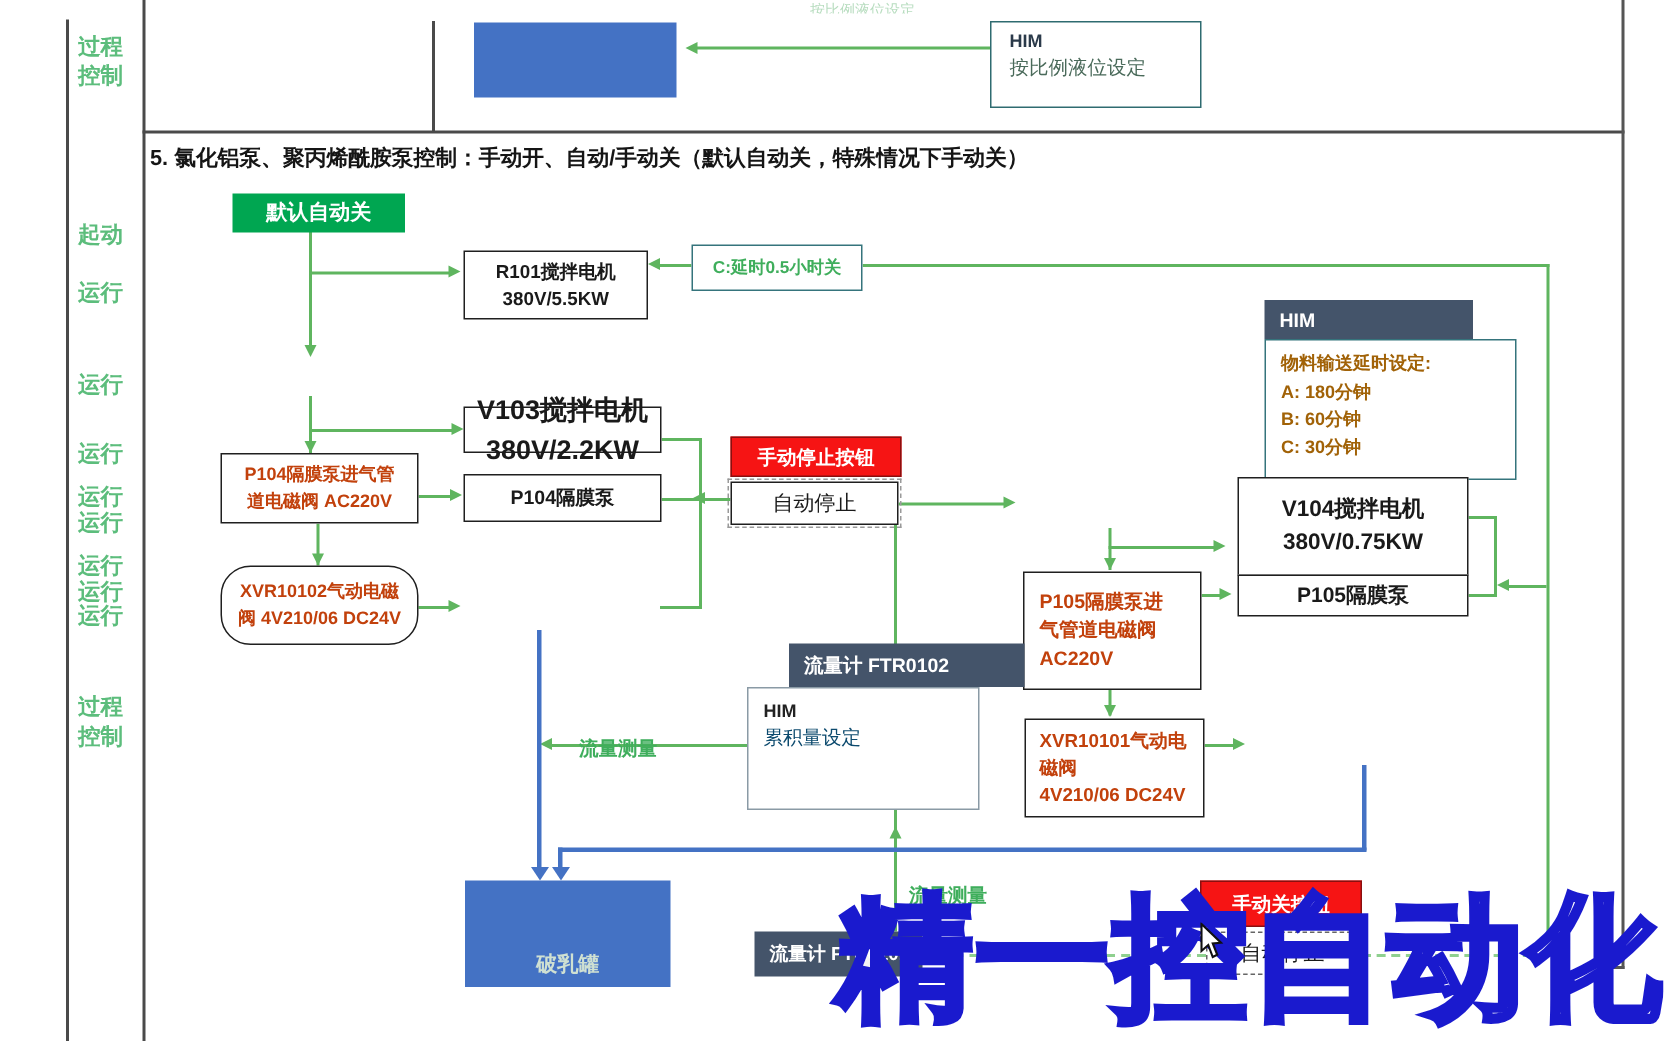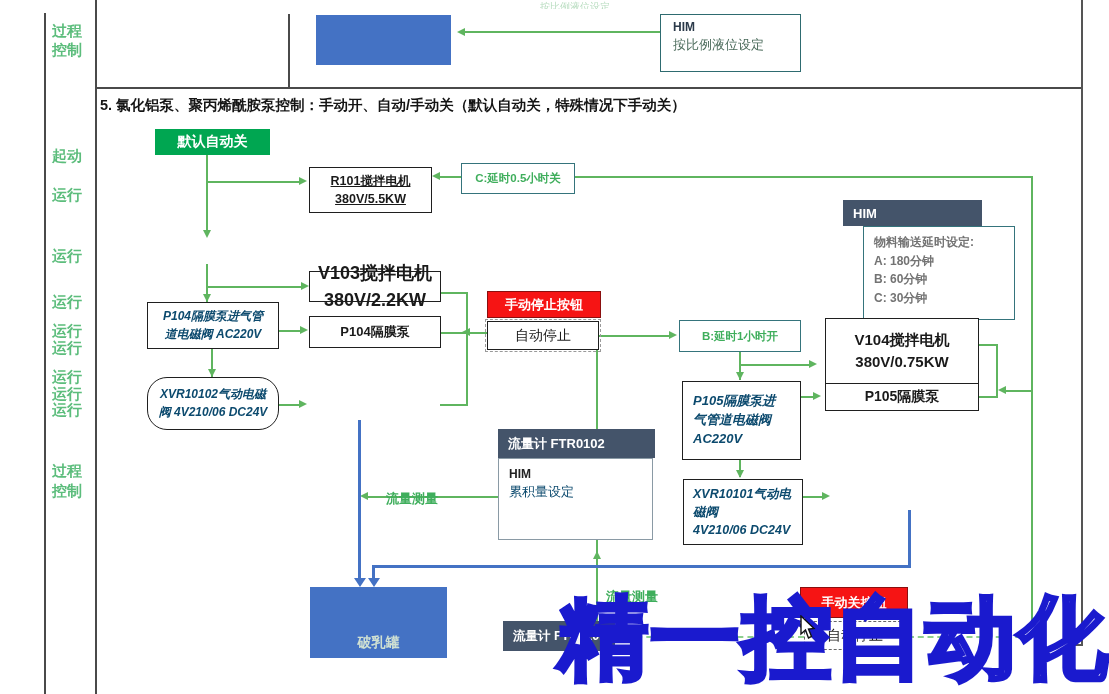--- a/index.html
+++ b/index.html
@@ -20,21 +20,21 @@
   .ah.l{border-right:8px solid #5fb55f;border-left:none;}
   .ah.d{border-top:8px solid #5fb55f;border-bottom:none;}
   .ah.u{border-bottom:8px solid #5fb55f;border-top:none;}
   .ah.blue{border-width:6px;}
   .ah.blue.d{border-top:9px solid #4472c4;}
   
   .box{position:absolute;background:#fff;border:1.6px solid #1f1f1f;display:flex;flex-direction:column;
        align-items:center;justify-content:center;text-align:center;font-weight:bold;color:#1a1a1a;box-sizing:border-box;}
   .box .ln{line-height:1.45;}
   .teal{border:1.6px solid #35747c;color:#3fae5c;font-size:11.5px;font-weight:bold;}
-  .gtext{color:#0c4a6e;font-style:italic;}
+  .gtext{color:#c2410c;}
   .btn{position:absolute;display:flex;align-items:center;justify-content:center;color:#fff;font-weight:bold;box-sizing:border-box;}
   .btn.green{background:#00a651;font-size:14px;}
   .btn.red{background:#f61414;border:1px solid #8a0f0f;font-size:13px;}
   .hdr{position:absolute;background:#44546a;color:#fff;font-weight:bold;display:flex;align-items:center;
        padding-left:10px;box-sizing:border-box;font-size:13px;}
   .panel{position:absolute;background:#fff;box-sizing:border-box;}
   .mlabel{position:absolute;left:52px;color:#5cbd7c;font-size:15px;font-weight:bold;}
   .glabel{position:absolute;color:#3fae5c;font-size:13px;font-weight:bold;}
   #watermark{position:absolute;left:558px;top:578px;font-size:90px;font-weight:bold;z-index:90;
              color:rgba(255,255,255,0.93);-webkit-text-stroke:4px #1a1ace;letter-spacing:2px;
@@ -131,21 +131,21 @@
 
   <div class="bv" style="left:358px;top:420px;height:160px;"></div>
   <div class="ah blue d" style="left:354px;top:578px;"></div>
   <div class="bv" style="left:908px;top:510px;height:57px;"></div>
   <div class="bh" style="left:372px;top:565px;width:539px;"></div>
   <div class="bv" style="left:372px;top:565px;height:15px;"></div>
   <div class="ah blue d" style="left:368px;top:578px;"></div>
 
   <div class="btn green" style="left:155px;top:129px;width:115px;height:26px;">默认自动关</div>
 
-  <div class="box" style="left:309px;top:167px;width:123px;height:46px;font-size:12.5px;text-decoration:underline;">
+  <div class="box" style="left:309px;top:167px;width:123px;height:46px;font-size:12.5px;">
     <div class="ln">R101搅拌电机</div>
     <div class="ln">380V/5.5KW</div>
   </div>
 
   <div class="box teal" style="left:461px;top:163px;width:114px;height:31px;">C:延时0.5小时关</div>
 
   <div class="box gtext" style="left:147px;top:302px;width:132px;height:47px;font-size:12px;">
     <div class="ln">P104隔膜泵进气管</div>
     <div class="ln">道电磁阀 AC220V</div>
   </div>
@@ -157,24 +157,23 @@
   <div class="box" style="left:309px;top:316px;width:132px;height:32px;font-size:13px;">P104隔膜泵</div>
 
   <div class="box gtext" style="left:147px;top:377px;width:132px;height:53px;font-size:12px;border-radius:20px;">
     <div class="ln">XVR10102气动电磁</div>
     <div class="ln">阀 4V210/06 DC24V</div>
   </div>
 
   <div class="btn red" style="left:487px;top:291px;width:114px;height:27px;">手动停止按钮</div>
   <div class="box" style="left:487px;top:321px;width:112px;height:29px;font-size:14px;font-weight:normal;outline:1px dashed #9a9a9a;outline-offset:1px;">自动停止</div>
 
-  <div class="box teal" style="left:679px;top:320px;width:122px;height:32px;">B:延时1小时开</div>
 
   <div class="hdr" style="left:843px;top:200px;width:139px;height:26px;">HIM</div>
-  <div class="panel" style="left:843px;top:226px;width:152px;height:94px;border:1.6px solid #35747c;padding:6px 0 0 10px;font-size:12px;font-weight:600;color:#737373;line-height:1.55;margin-left:20px;">
+  <div class="panel" style="left:843px;top:226px;width:168px;height:94px;border:1.6px solid #35747c;padding:6px 0 0 10px;font-size:12px;font-weight:600;color:#a16207;line-height:1.55;">
     <div>物料输送延时设定:</div>
     <div>A: 180分钟</div>
     <div>B: 60分钟</div>
     <div>C: 30分钟</div>
   </div>
 
   <div class="box" style="left:825px;top:318px;width:154px;height:66px;font-size:15px;">
     <div class="ln">V104搅拌电机</div>
     <div class="ln">380V/0.75KW</div>
   </div>
@@ -185,21 +184,21 @@
     <div class="ln">气管道电磁阀</div>
     <div class="ln">AC220V</div>
   </div>
 
   <div class="box gtext" style="left:683px;top:479px;width:120px;height:66px;font-size:12.5px;align-items:flex-start;padding-left:9px;">
     <div class="ln">XVR10101气动电</div>
     <div class="ln">磁阀</div>
     <div class="ln">4V210/06 DC24V</div>
   </div>
 
-  <div class="hdr" style="left:498px;top:429px;width:157px;height:29px;">流量计 FTR0102</div>
+  <div class="hdr" style="left:526px;top:429px;width:157px;height:29px;">流量计 FTR0102</div>
   <div class="panel" style="left:498px;top:458px;width:155px;height:82px;border:1.4px solid #8a9aa5;padding:8px 0 0 10px;">
     <div style="font-size:12px;font-weight:bold;color:#222;">HIM</div>
     <div style="font-size:13px;color:#0c4a6e;margin-top:2px;">累积量设定</div>
   </div>
 
   <div class="glabel" style="left:386px;top:490px;">流量测量</div>
   <div class="glabel" style="left:606px;top:588px;">流量测量</div>
 
   <div class="bluebox" style="left:310px;top:587px;width:137px;height:71px;">
     <div style="position:absolute;bottom:6px;width:100%;text-align:center;color:#cfe0d2;font-size:14px;font-weight:bold;">破乳罐</div>

